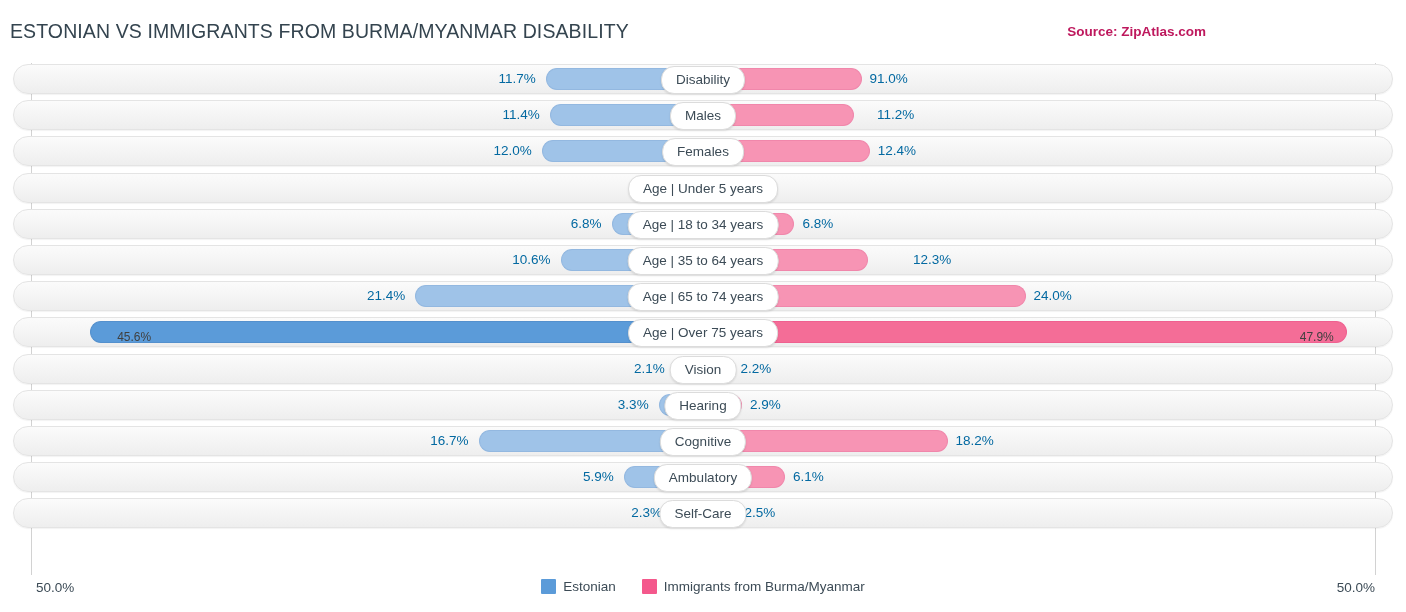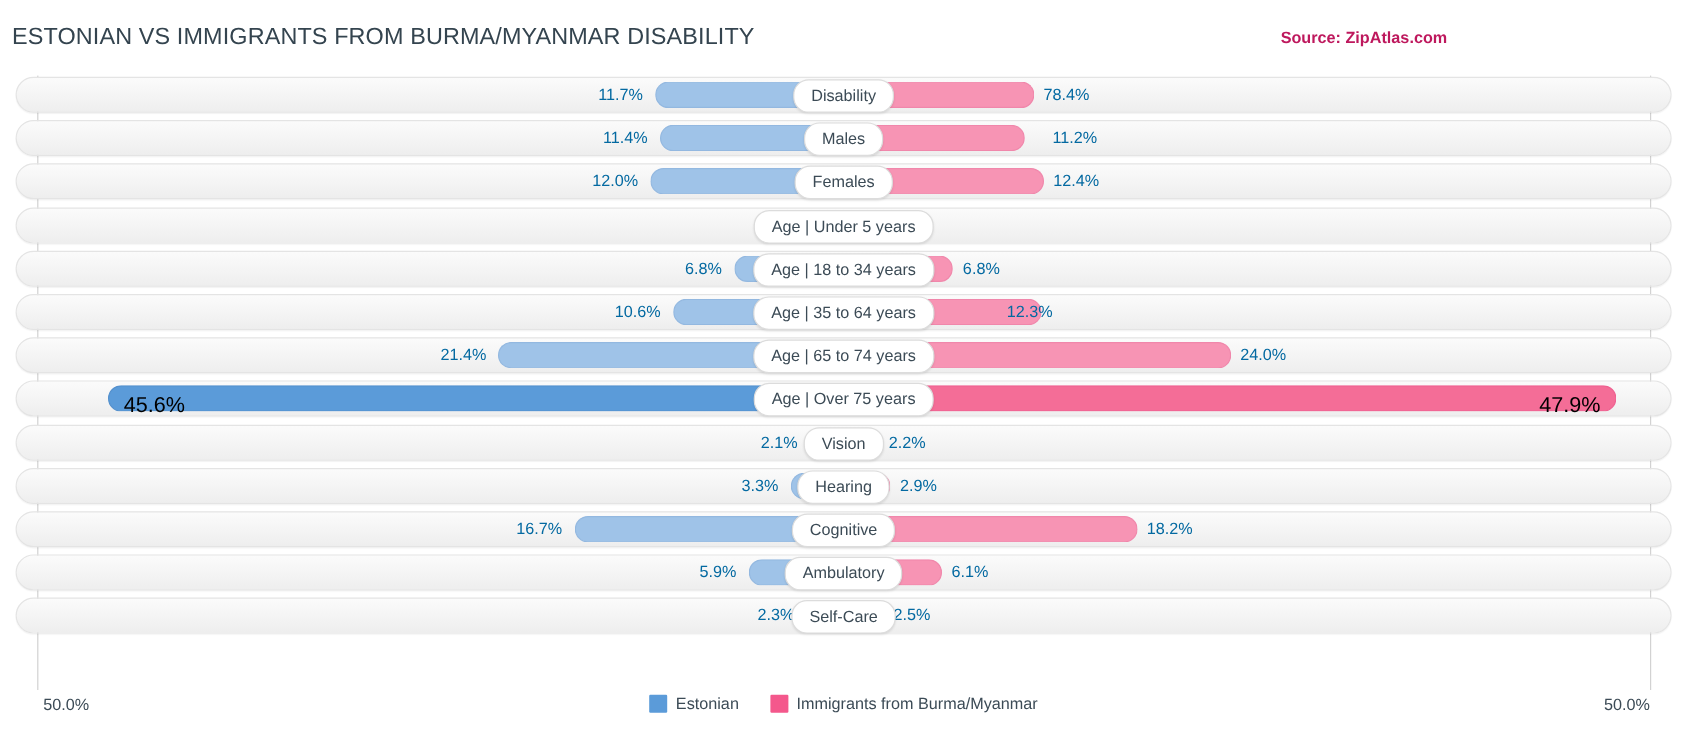--- a/index.html
+++ b/index.html
@@ -118,24 +118,25 @@
     white-space: nowrap;
     line-height: 18px;
   }
   .val-left  { text-align: right; }
   .val-right { text-align: left; }
 
   
   .val-in {
     position: absolute;
     top: 7px;
-    font-size: 18px;
-    color: #000000;
+    font-size: 12px;
+    color: #404040;
     white-space: nowrap;
     line-height: 16px;
+    margin-left: 14px;
   }
   .val-in-left  { left: 12px; }
   .val-in-right { right: 12px; }
 
   
   .cat {
     position: absolute;
     top: 2px;
     left: 703px;
     transform: translateX(-50%);
@@ -204,21 +205,21 @@
 
 <div class="plot">
   <div class="axis-line axis-left"></div>
   <div class="axis-line axis-right"></div>
   <div class="rows" id="rows">
       <div class="row">
         <div class="track"></div>
         <div class="bar bar-left" style="width: 157.248px;"></div>
         <div class="bar bar-right" style="width: 158.592px;"></div>
         <div class="val val-left" style="right: 165.248px; left: 0px; width: 535.752px;">11.7%</div>
-        <div class="val val-right" style="left: 869.592px;">78.4%</div>
+        <div class="val val-right" style="left: 869.592px;">91.0%</div>
         <div class="cat">Disability</div>
       </div>
       <div class="row">
         <div class="track"></div>
         <div class="bar bar-left" style="width: 153.216px;"></div>
         <div class="bar bar-right" style="width: 150.528px;"></div>
         <div class="val val-left" style="right: 161.216px; left: 0px; width: 539.784px;">11.4%</div>
         <div class="val val-right" style="left: 877px;">11.2%</div>
         <div class="cat">Males</div>
       </div>
@@ -244,21 +245,21 @@
         <div class="bar bar-right" style="width: 91.392px;"></div>
         <div class="val val-left" style="right: 99.392px; left: 0px; width: 601.608px;">6.8%</div>
         <div class="val val-right" style="left: 802.392px;">6.8%</div>
         <div class="cat">Age | 18 to 34 years</div>
       </div>
       <div class="row">
         <div class="track"></div>
         <div class="bar bar-left" style="width: 142.464px;"></div>
         <div class="bar bar-right" style="width: 165.312px;"></div>
         <div class="val val-left" style="right: 162px; left: 0px; width: 550.536px;">10.6%</div>
-        <div class="val val-right" style="left: 839px;">12.3%</div>
+        <div class="val val-right" style="left: 913px;">12.3%</div>
         <div class="cat">Age | 35 to 64 years</div>
       </div>
       <div class="row">
         <div class="track"></div>
         <div class="bar bar-left" style="width: 287.616px;"></div>
         <div class="bar bar-right" style="width: 322.56px;"></div>
         <div class="val val-left" style="right: 295.616px; left: 0px; width: 405.384px;">21.4%</div>
         <div class="val val-right" style="left: 1033.56px;">24.0%</div>
         <div class="cat">Age | 65 to 74 years</div>
       </div>

